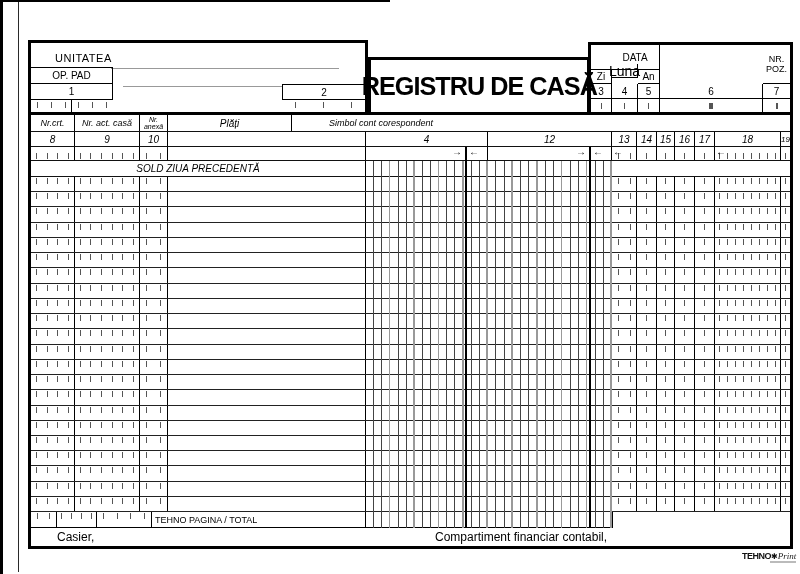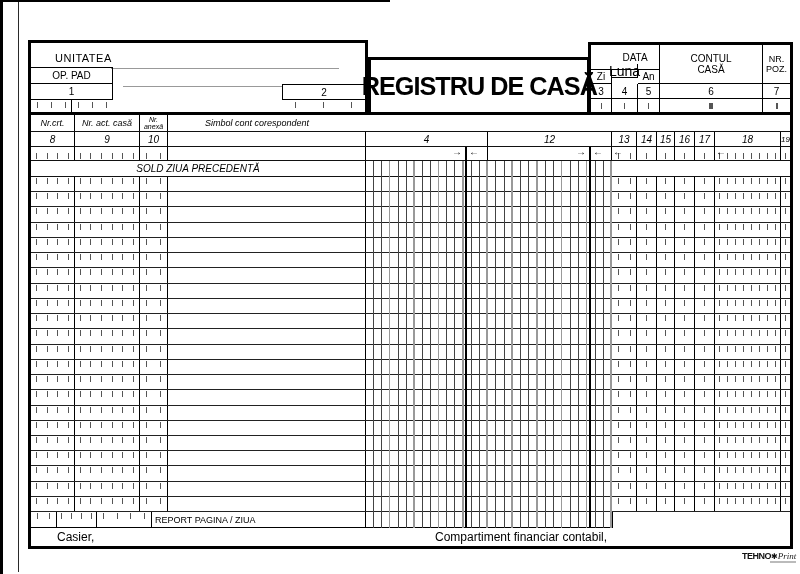--- a/index.html
+++ b/index.html
@@ -138,24 +138,20 @@
       </div>
     <div class="bd-cell" style="left:0; top:25px; width:21px; height:14px;">
         <span>Zi</span>
       </div>
     <div class="bd-cell" style="left:21px; top:19px; width:26px; height:14px; font-size:14px;">
         <span>Luna</span>
       </div>
     <div class="bd-cell" style="left:47px; top:25px; width:22px; height:14px;">
         <span>An</span>
       </div>
-    <div class="bd-cell two-line" style="left:69px; top:0; width:103px; height:39px;">
-      <span>CONTUL</span>
-      <span>CASĂ</span>
-    </div>
     <div class="bd-cell two-line" style="left:172px; top:0; width:27px; height:39px; border-right:none; font-size:9px;">
       <span>NR.</span>
       <span>POZ.</span>
     </div>
     <div class="bd-row" style="left:0; top:39px; width:199px; height:15px; border-bottom:1px solid #000;">
       <div class="bd-c" style="width:21px;">
           <span>3</span>
         </div>
       <div class="bd-c" style="width:26px;">
           <span>4</span>
@@ -199,20 +195,23 @@
       <div class="cell txt f9 w-c1">
           <span>Nr.crt.</span>
         </div>
       <div class="cell txt f9 w-c2">
           <span>Nr. act. casă</span>
         </div>
       <div class="cell txt f7 two-line w-c3">
         <span>Nr.</span>
           <span>anexă</span>
       </div>
+      <div class="cell txt f10 w-c6">
+          <span>Plăți</span>
+        </div>
       <div class="cell txt f9 w-c7 noR">
           <span>Simbol cont corespondent</span>
         </div>
     </div>
 
     <div class="hrow h-numbers">
       <div class="cell txt f10 w-c1">
           <span>8</span>
         </div>
       <div class="cell txt f10 w-c2">
@@ -1479,21 +1478,21 @@
           <span class="tick"></span>
           <span class="tick"></span>
         </div>
       <div class="cell tcell" style="width:55px;">
           <span class="tick"></span>
           <span class="tick"></span>
           <span class="tick"></span>
           <span class="tick"></span>
         </div>
       <div class="cell report-text" style="width:214px;">
-          <span>REPORT PAGINA / ZIUA</span>
+          <span>TEHNO PAGINA / TOTAL</span>
         </div>
       <div class="cell" style="width:122px;"></div>
       <div class="cell noR" style="width:124px;"></div>
     </div>
 
     <div class="bottom-strip">
       <span style="left:26px;">Casier,</span>
       <span style="left:404px;">Compartiment financiar contabil,</span>
     </div>
 

